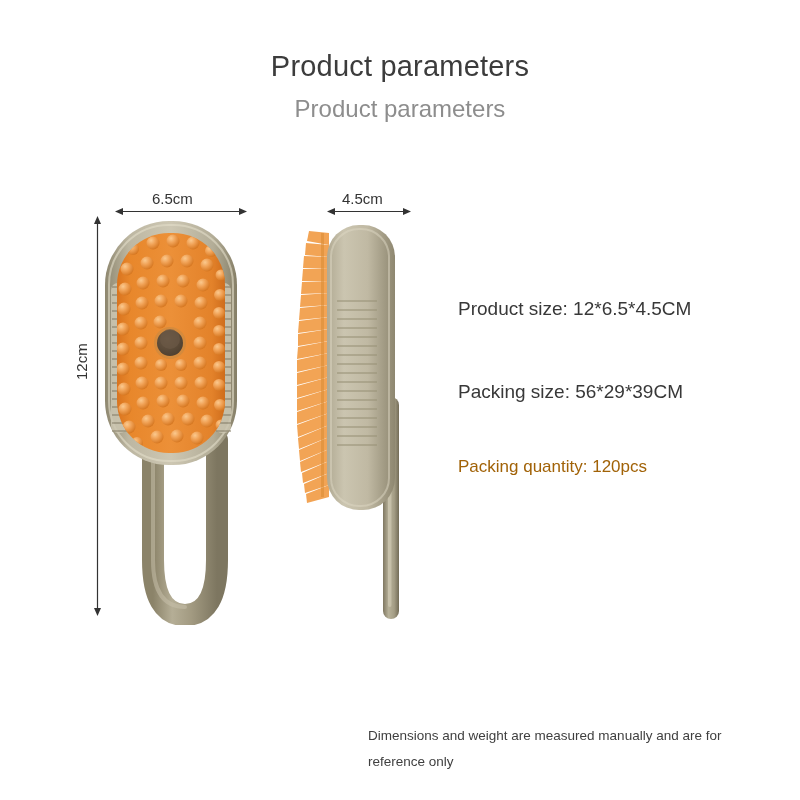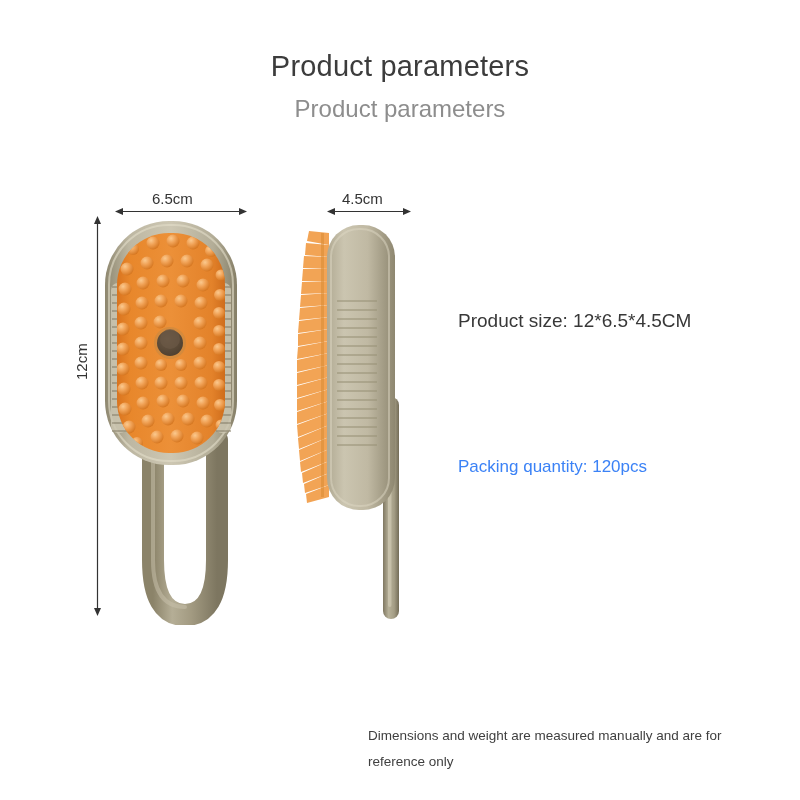--- a/index.html
+++ b/index.html
@@ -69,23 +69,23 @@
   }
 
   
   .spec {
     position: absolute;
     left: 458px;
     font-size: 19px;
     color: #383838;
     white-space: nowrap;
   }
-  .spec-1 { top: 310px; }
+  .spec-1 { top: 298px; }
   .spec-2 { top: 381px; }
-  .spec-3 { top: 457px; font-size: 17px; color: #3b82f6; }
+  .spec-3 { top: 457px; font-size: 17px; color: #a16207; }
 
   
   .footnote {
     position: absolute;
     left: 368px;
     top: 723px;
     width: 410px;
     font-size: 13.5px;
     line-height: 26px;
     color: #3f3f3f;
@@ -365,17 +365,18 @@
   </svg>
 
   <div class="dim-label dim-label-h1">12cm</div>
   <svg class="arrow-v" style="left:93px; top:216px;" width="9" height="400" viewBox="0 0 9 400">
     <line x1="4.5" y1="5" x2="4.5" y2="395" stroke="#333" stroke-width="1.2"></line>
     <path d="M4.5 0 L1 8 L8 8 Z" fill="#333"></path>
     <path d="M4.5 400 L1 392 L8 392 Z" fill="#333"></path>
   </svg>
 
   <div class="spec spec-1">Product size: 12*6.5*4.5CM</div>
+  <div class="spec spec-2">Packing size: 56*29*39CM</div>
   <div class="spec spec-3">Packing quantity: 120pcs</div>
 
   <div class="footnote">Dimensions and weight are measured manually and are for reference only</div>
 
 </div>
 
 </body></html>

